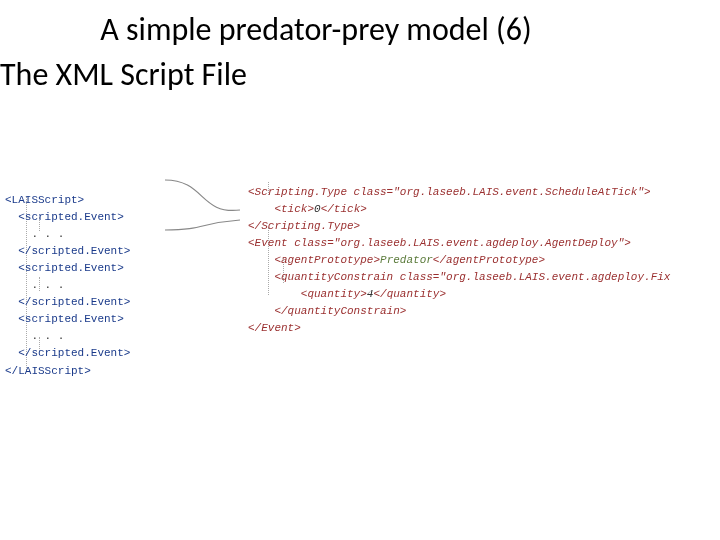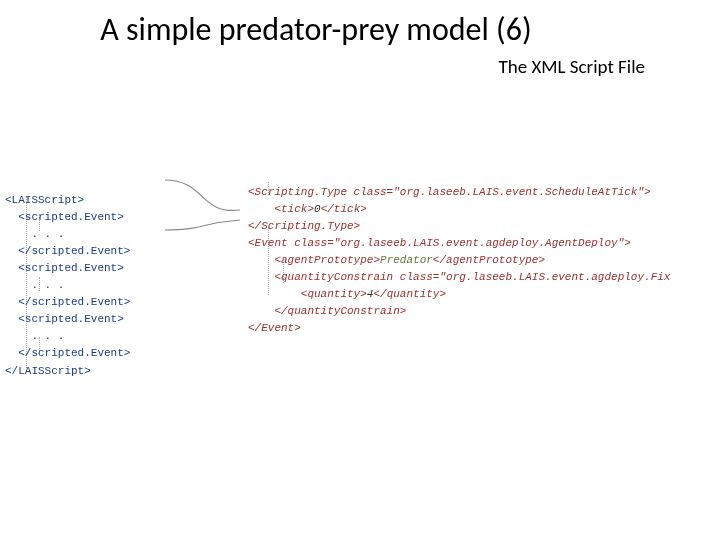--- a/index.html
+++ b/index.html
@@ -19,22 +19,22 @@
     width: 632px;
     text-align: center;
     font-size: 32px;
     color: #000;
   }
   .subtitle {
     position: absolute;
     top: 55px;
     left: 0;
     width: 645px;
-    text-align: right;
-    font-size: 19px;
+    text-align: left;
+    font-size: 32px;
     color: #000;
   }
   .left-code {
     position: absolute;
     top: 175px;
     left: 5px;
     font-family: "Courier New", monospace;
     font-size: 11px;
     line-height: 1.55;
     color: #7a7a7a;

